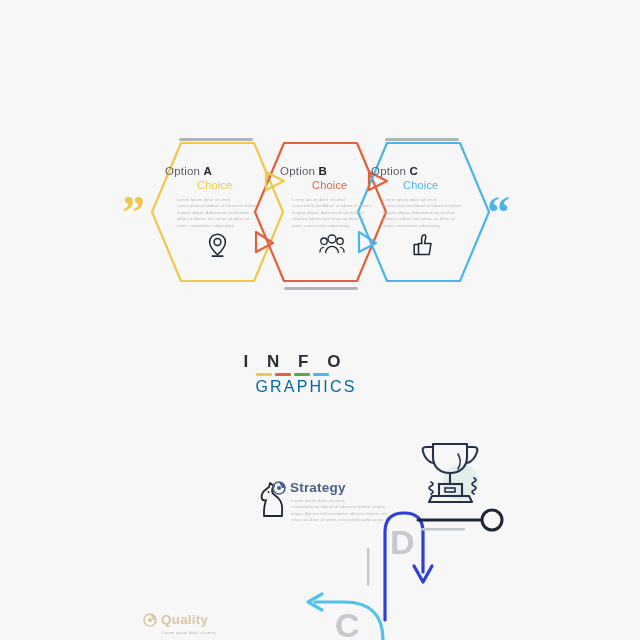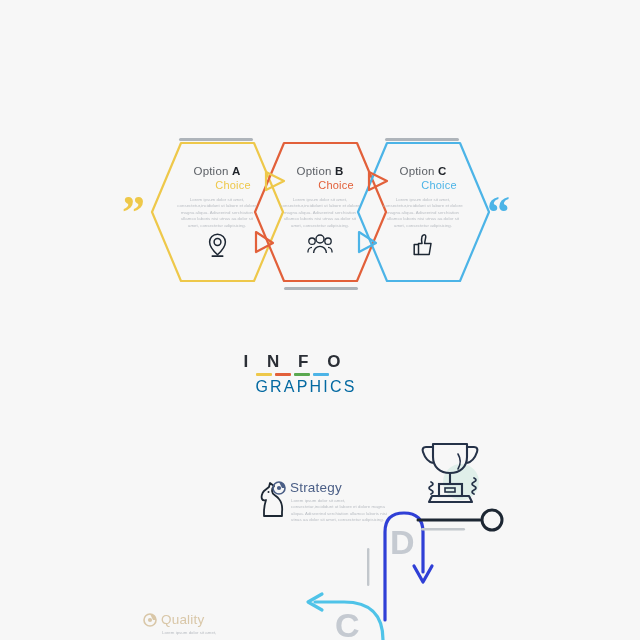--- a/index.html
+++ b/index.html
@@ -12,21 +12,20 @@
   }
   #stage{position:absolute;inset:0;width:640px;height:640px;}
 
   
   .hexrow{position:absolute;left:0;top:0;width:640px;height:340px;}
   .hex-svg{position:absolute;left:0;top:0;}
 
   .hex-card{
     position:absolute;
     width:104px;
-    text-align:center;
     pointer-events:auto;
   }
   .hex-title{
     font-size:11.5px;
     color:#5c6066;
     letter-spacing:.2px;
     white-space:nowrap;
     line-height:13px;
   }
   .hex-title b{color:#20242a;font-weight:bold;}
@@ -78,21 +77,21 @@
     margin-top:2px;
     line-height:18px;
     padding-left:28px;
   }
 
   
   .cycle{position:absolute;left:0;top:420px;width:640px;height:220px;}
   .cyc-svg{position:absolute;left:0;top:0;}
 
   .blk{position:absolute;width:115px;}
-  .blk-head{display:flex;align-items:center;gap:4px;}
+  .blk-head{display:flex;align-items:center;gap:4px;font-weight:bold;}
   .blk-title{
     font-size:13.5px;
     letter-spacing:.2px;
     line-height:15px;
     white-space:nowrap;
   }
   .blk-body{
     font-size:4.3px;
     line-height:6.4px;
     color:#b8bcc2;
@@ -145,21 +144,21 @@
       <div class="hex-body">Lorem ipsum dolor sit amet, consectetur,incididunt ut labore et dolore magna aliqua. Adiseerind serchiation ullamco laboris nisi utnas aa dolor sit amet, consectetur adipisicing.</div>
       <div class="hex-icon">
         <svg width="21" height="25" viewBox="0 0 21 25">
           <path d="M10.5 1.2C6 1.2 2.6 4.7 2.6 9c0 5.3 6.4 11.4 7.9 12.8 1.5-1.4 7.9-7.5 7.9-12.8 0-4.3-3.4-7.8-7.9-7.8z" fill="none" stroke="#1d2733" stroke-width="1.5"></path>
           <circle cx="10.5" cy="9" r="3.4" fill="none" stroke="#1d2733" stroke-width="1.5"></circle>
           <rect x="4.5" y="22.2" width="12" height="1.8" rx=".7" fill="#1d2733"></rect>
         </svg>
       </div>
     </div>
 
-    <div class="hex-card" style="left:268px;top:165px;">
+    <div class="hex-card" style="left:280px;top:165px;">
       <div class="hex-title">
         <span>Option</span>
         <b>B</b>
       </div>
       <div class="hex-sub" style="color:#e2603a;">Choice</div>
       <div class="hex-body">Lorem ipsum dolor sit amet, consectetur,incididunt ut labore et dolore magna aliqua. Adiseerind serchiation ullamco laboris nisi utnas aa dolor sit amet, consectetur adipisicing.</div>
       <div class="hex-icon">
         <svg width="26" height="22" viewBox="0 0 26 22">
           <circle cx="13" cy="6" r="4" fill="none" stroke="#1d2733" stroke-width="1.4"></circle>
           <path d="M6.6 20c0-3.8 2.9-6.6 6.4-6.6s6.4 2.8 6.4 6.6" fill="none" stroke="#1d2733" stroke-width="1.4"></path>

